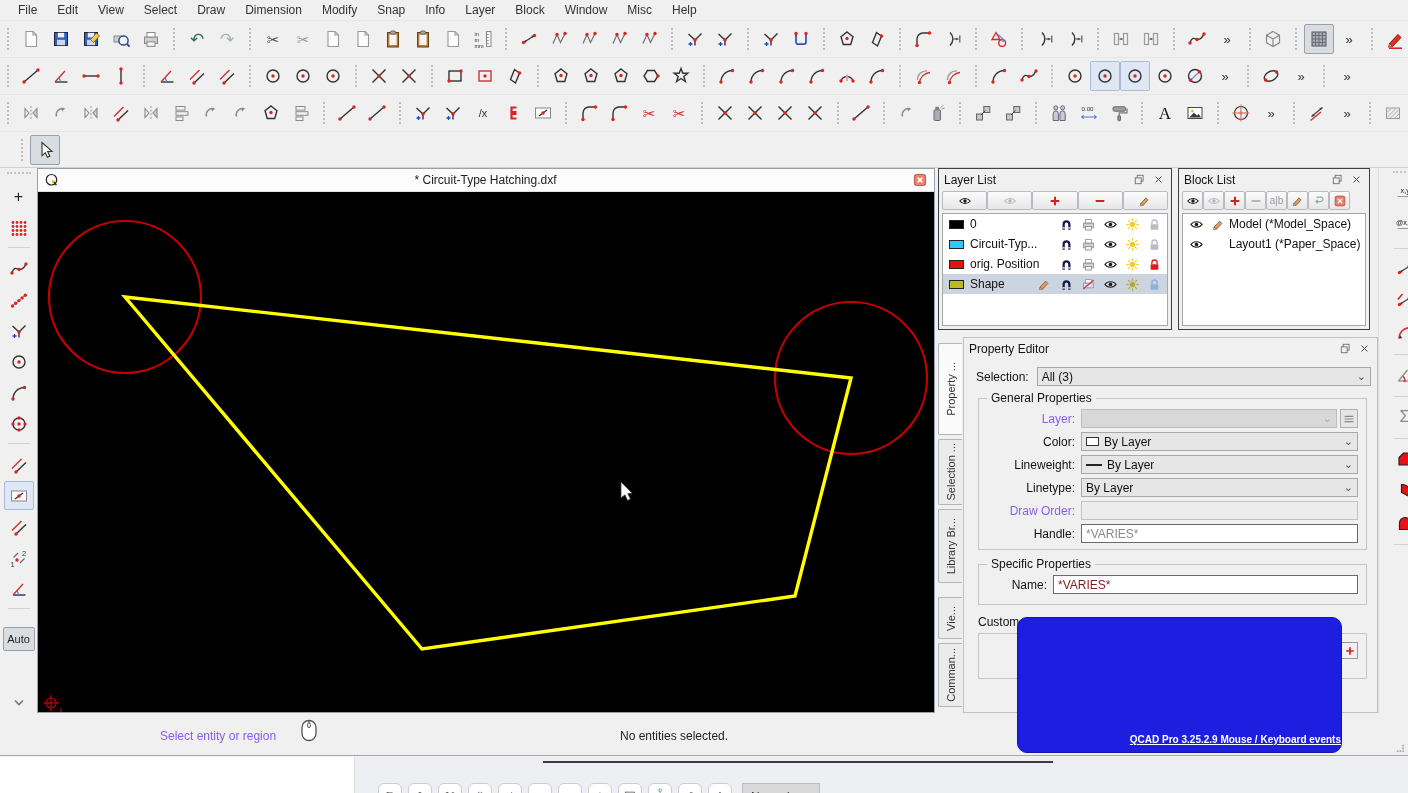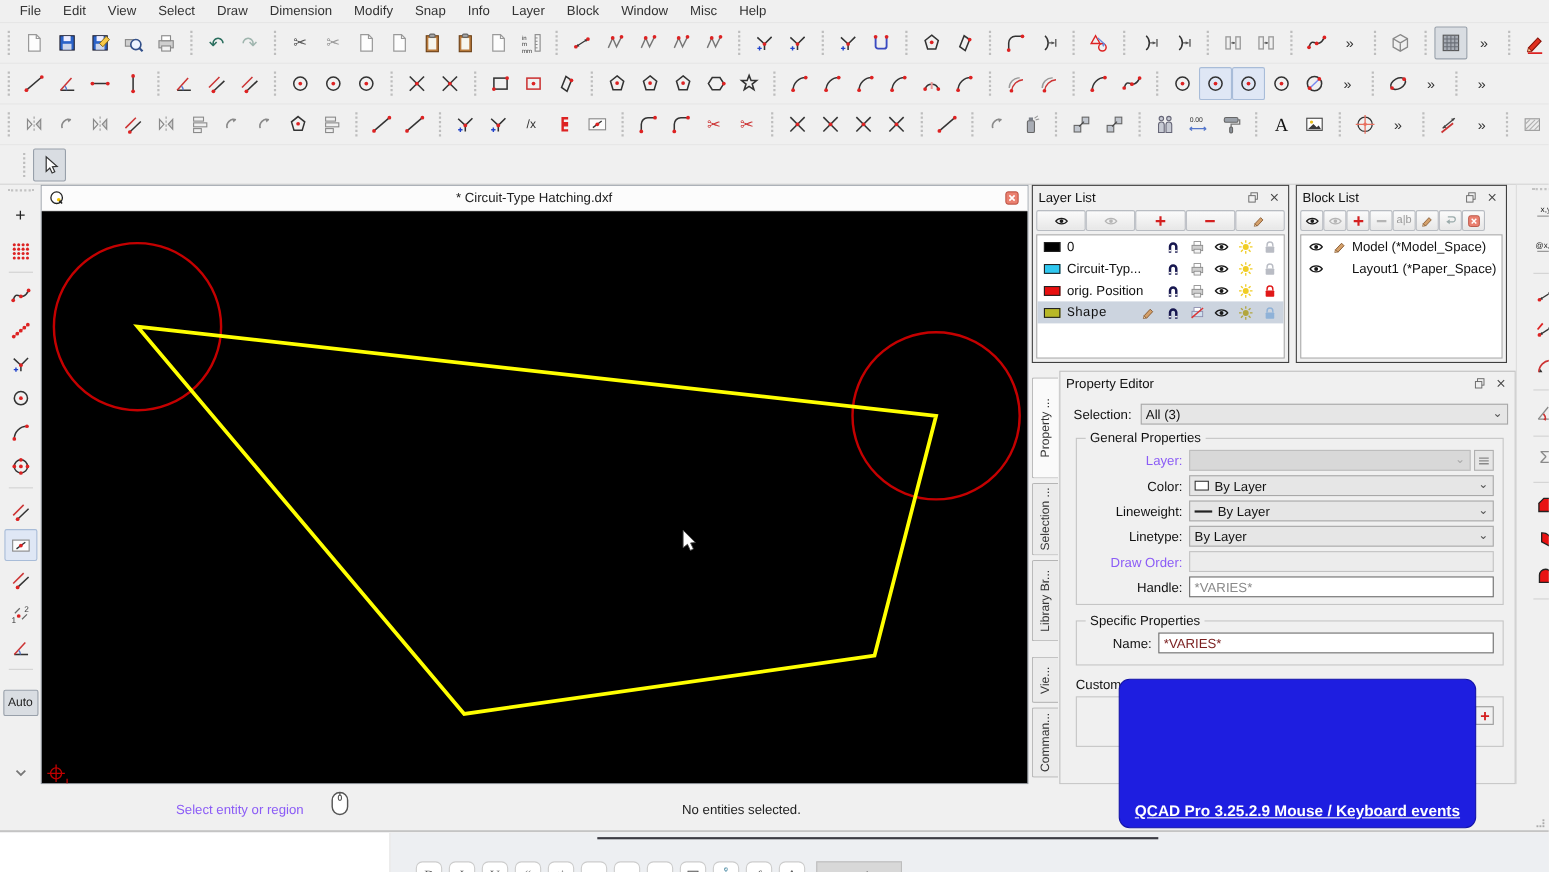--- a/index.html
+++ b/index.html
@@ -84,21 +84,21 @@
   #st-grip{position:absolute;right:3px;bottom:2px}
   
   #bottomstrip{position:absolute;left:0;top:757px;width:100%;height:36px;background:#edeff2;overflow:hidden}
   #bs-white{position:absolute;left:0;top:0;width:355px;height:36px;background:#fff;border-right:1px solid #e0e0e0}
   #bs-line{position:absolute;left:543px;top:4px;width:510px;height:2px;background:#3c3c44}
   #bs-btns{position:absolute;left:378px;top:26px;display:flex;gap:6px}
   .bsbtn{width:24px;height:30px;border:1px solid #ccc;border-radius:6px;background:#fff;color:#555;display:flex;justify-content:center;align-items:flex-start;padding-top:4px;font-family:"Liberation Serif",serif;font-size:13px}
   #bs-select{position:absolute;left:742px;top:26px;width:78px;height:30px;background:#d8d8d8;border:1px solid #bdbdbd;color:#333;padding:6px 0 0 8px}
   
   #popup{position:absolute;left:1017px;top:617px;width:325px;height:136px;border-radius:10px;border:1px solid #1414a8;z-index:50}
-  #popup a{position:absolute;left:0;right:0;bottom:7px;text-align:center;color:#fff;font-weight:bold;font-size:14px;text-decoration:underline;cursor:pointer}
+  #popup a{position:absolute;left:0;right:0;bottom:7px;text-align:right;color:#fff;font-weight:bold;font-size:10px;text-decoration:underline;cursor:pointer}
 </style>
 </head>
 <body>
 
 <div id="menubar">
     <span class="mi">File</span>
     <span class="mi">Edit</span>
     <span class="mi">View</span>
     <span class="mi">Select</span>
     <span class="mi">Draw</span>
@@ -1484,21 +1484,21 @@
             <circle cx="10" cy="10" r="3.6" fill="#f0cd25"></circle>
           </svg>
         </span>
         <span class="ric icn">
           <svg viewBox="0 0 20 20" width="20" height="20">
             <path d="M6.5 9.5 V7.5 a3.5 3.5 0 0 1 7 0 V9.5" fill="none" stroke="#e01818" stroke-width="1.7"></path>
             <rect x="4.8" y="9.5" width="10.4" height="7.5" rx="1" fill="#e01818"></rect>
           </svg>
         </span>
       </div>
-      <div class="lrow sel" style="background: rgb(204, 212, 223); font-family: Liberation Mono, monospace;">
+      <div class="lrow sel" style="background: rgb(204, 212, 223);">
         <span class="sw" style="background: rgb(184, 184, 40);"></span>
         <span class="nm">Shape</span>
         <span class="ric icn">
           <svg viewBox="0 0 20 20" width="20" height="20">
             <path d="M4 13.5 L11.5 5.5 L14.5 8.5 L7 16.5 Z" fill="#d4a06a" stroke="#7a4a20" stroke-width="1"></path>
             <path d="M4 13.5 L3.2 16.8 L6.5 16.2 Z" fill="#ffe0b0" stroke="#7a4a20" stroke-width="0.8"></path>
           </svg>
         </span>
         <span class="ric icn">
           <svg viewBox="0 0 20 20" width="20" height="20">

